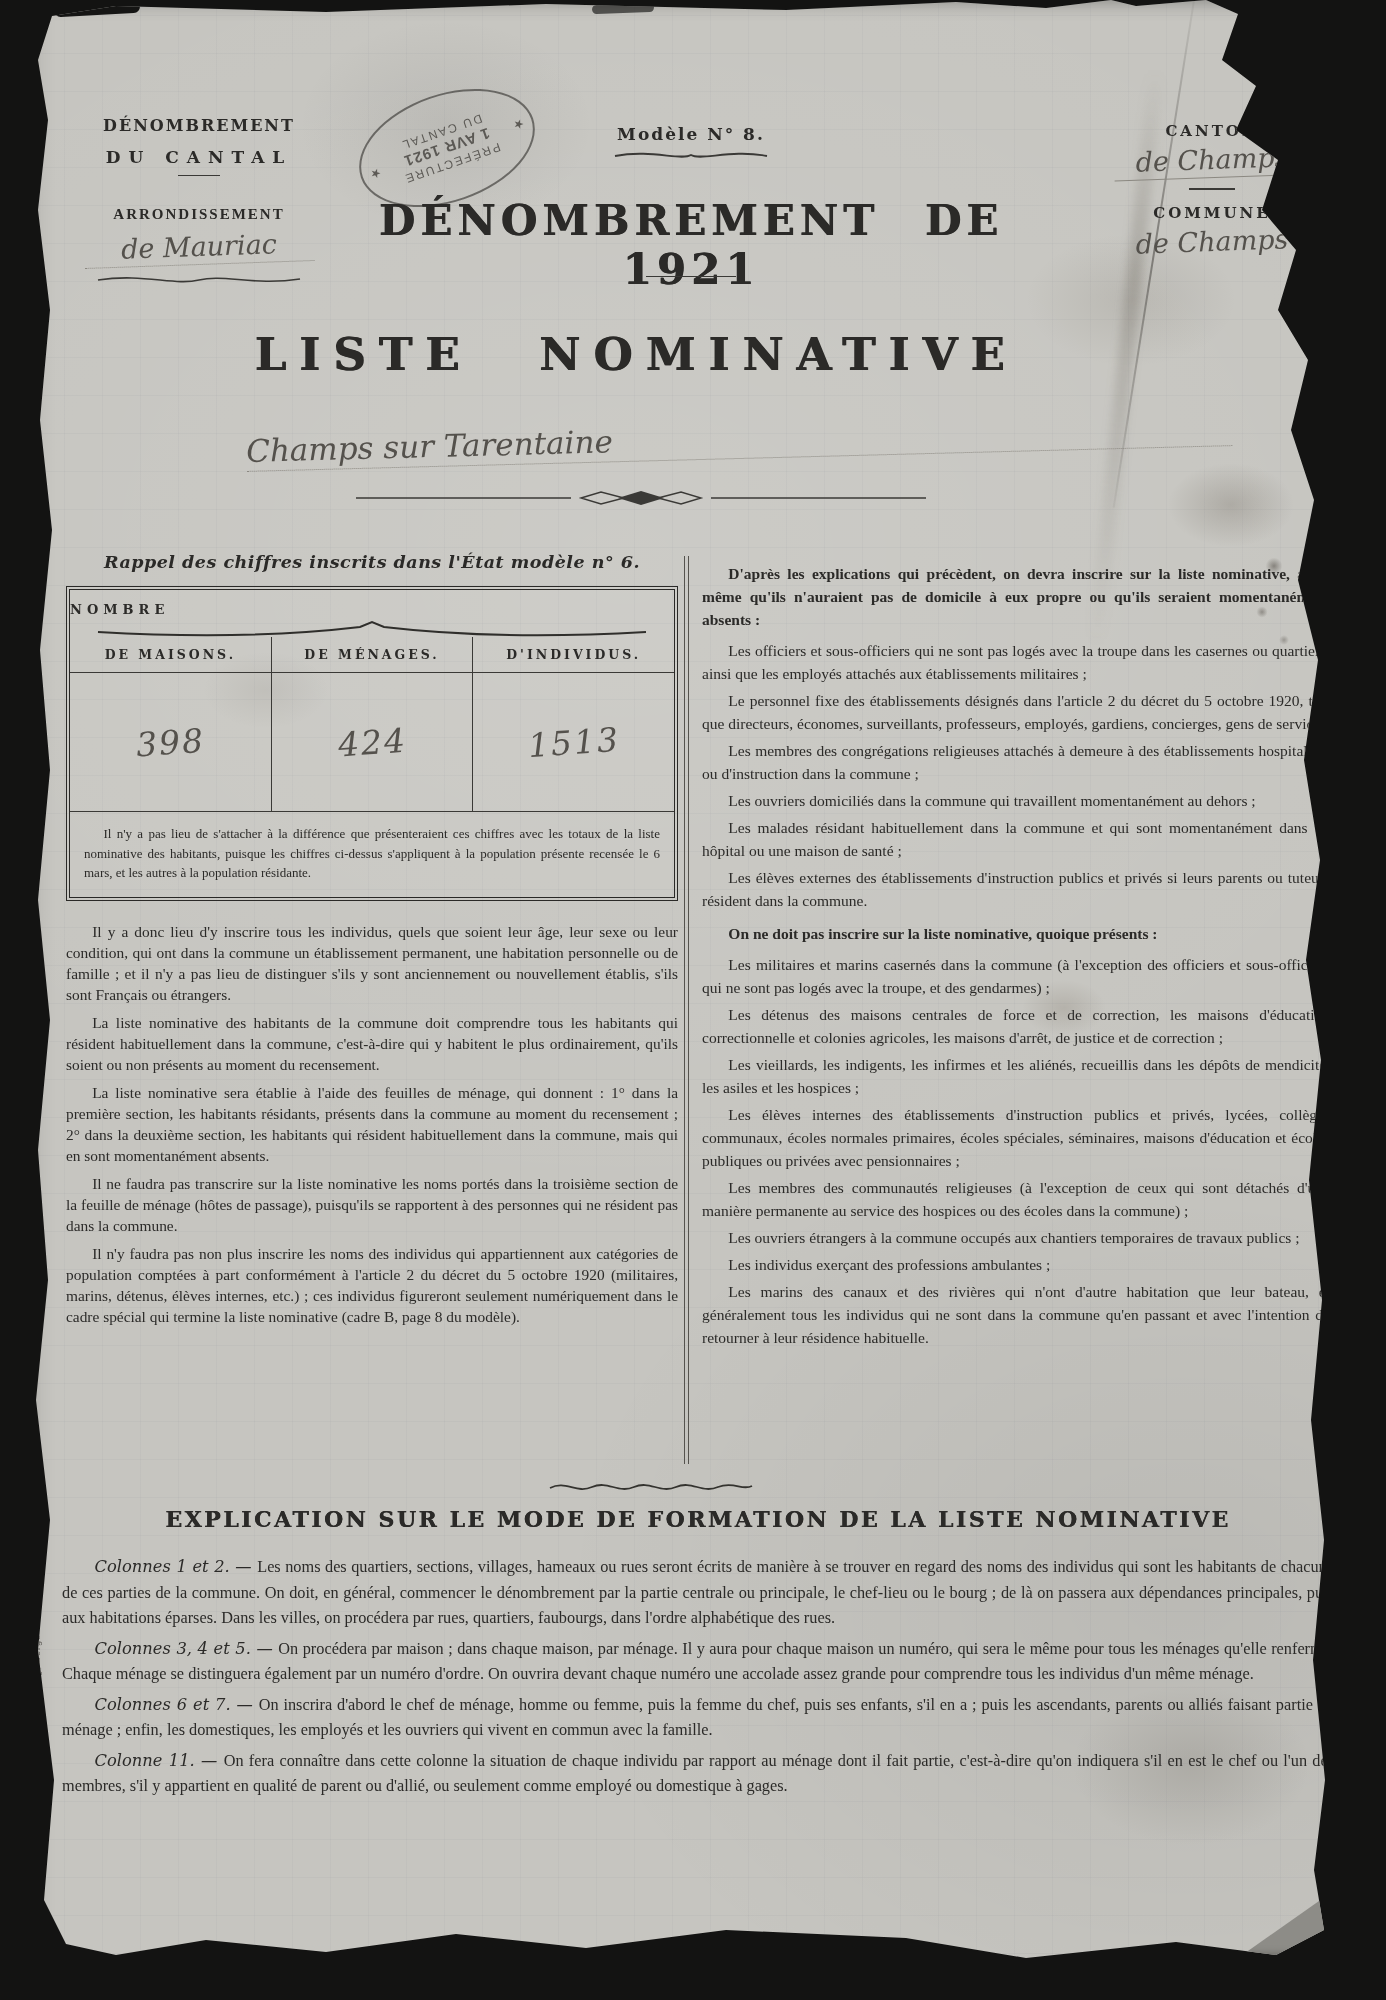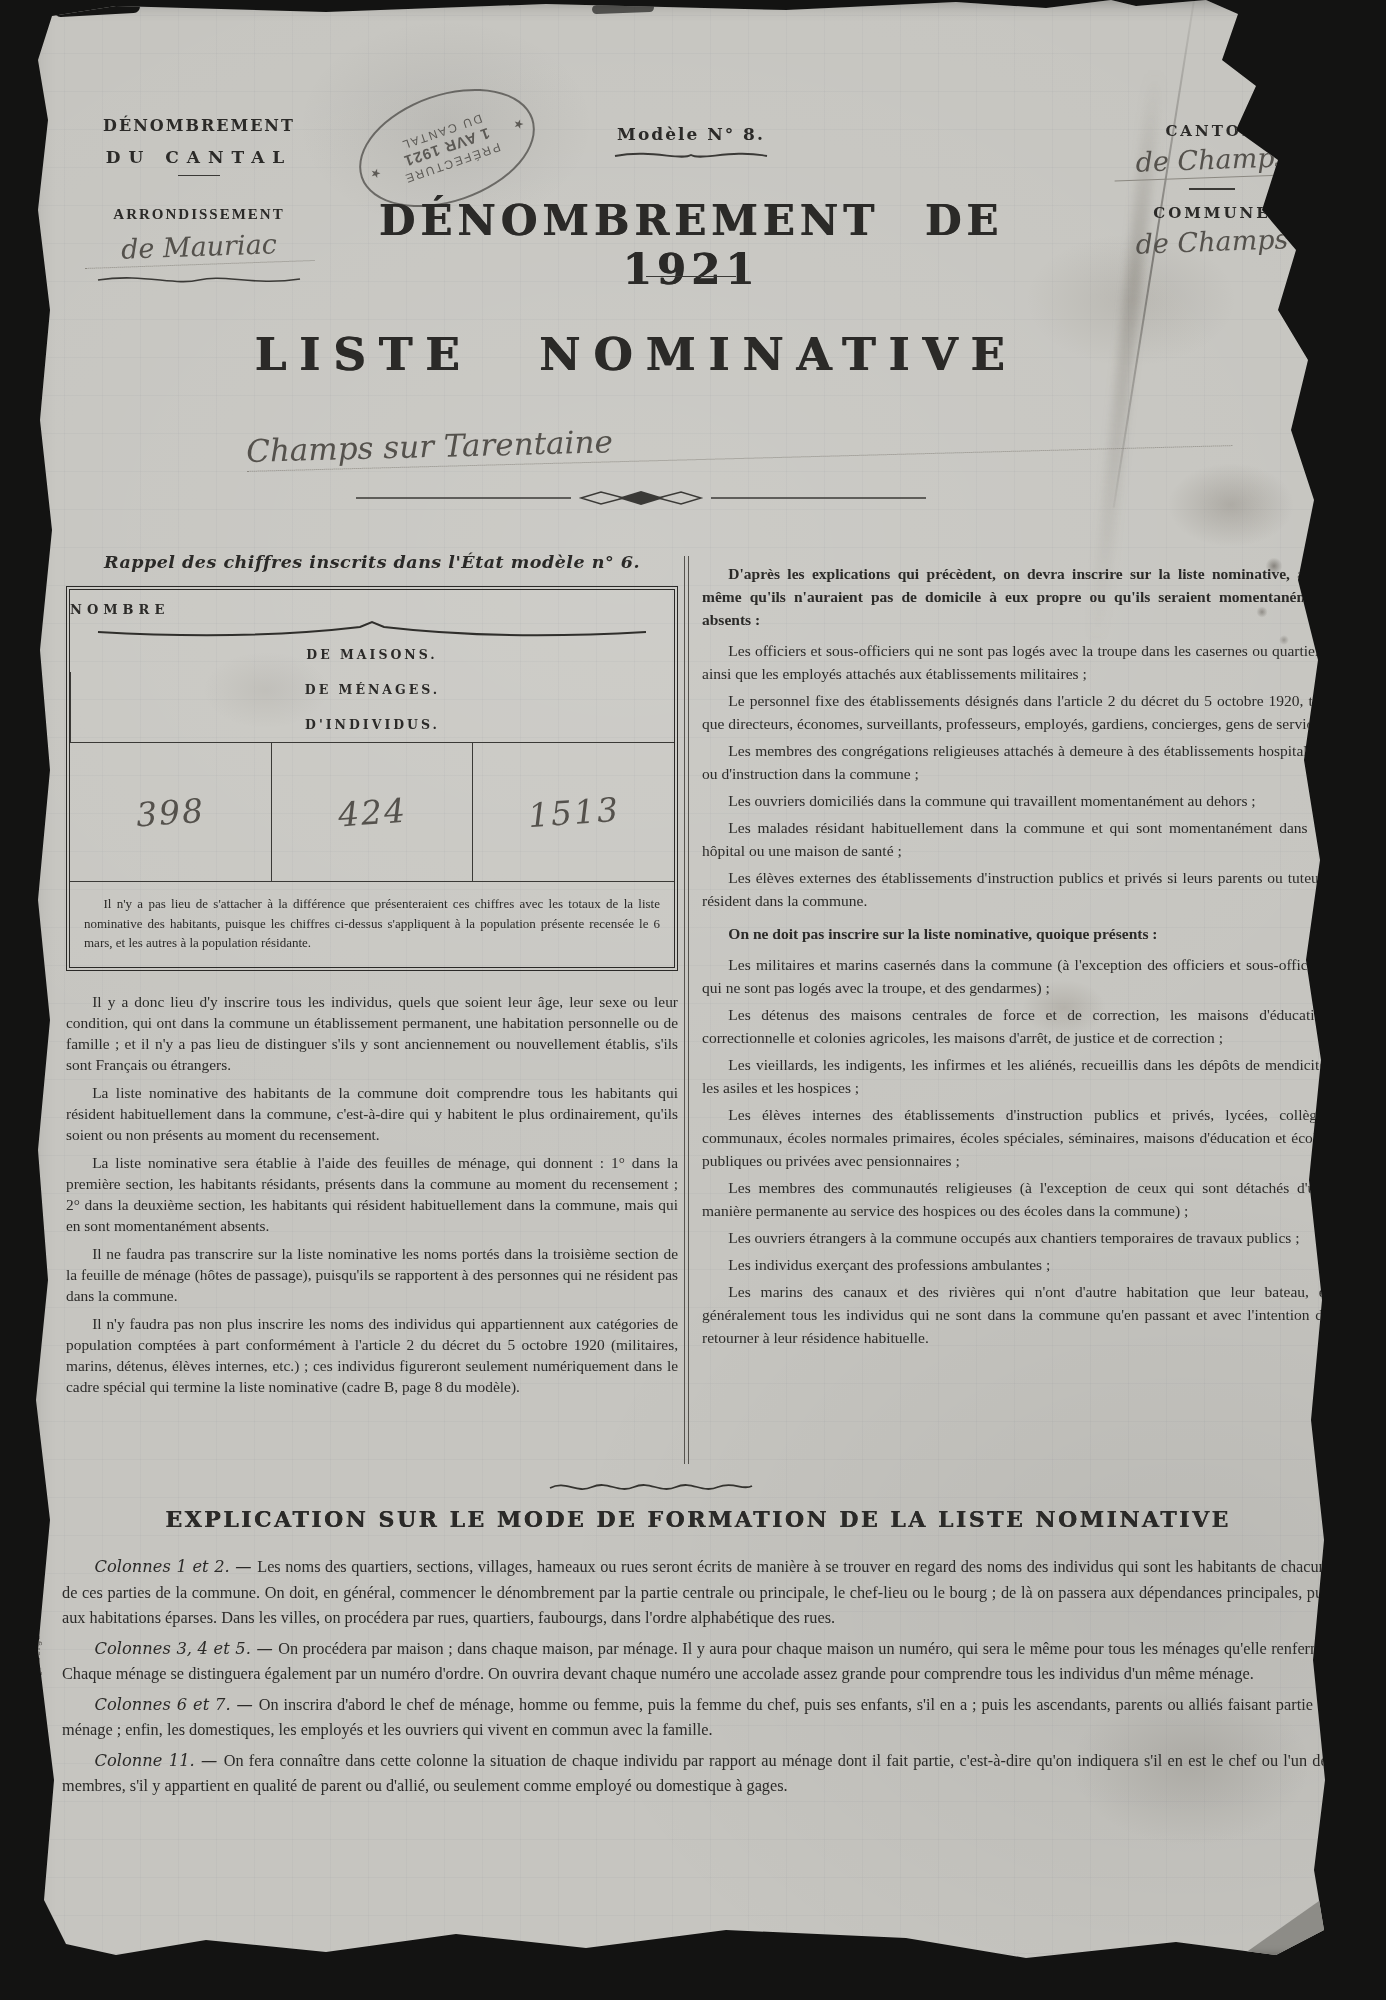--- a/index.html
+++ b/index.html
@@ -95,21 +95,21 @@
   .caption{font-family:"DejaVu Serif",serif;font-style:italic;font-weight:700;font-size:17.5px;
     text-align:center;letter-spacing:.5px;}
   .ntable{margin-top:14px;border:4px double #2a2927;background:rgba(255,255,255,.04);}
   .ntable-head{font-family:"DejaVu Serif",serif;font-weight:700;text-align:left;font-size:13px;
     letter-spacing:5px;padding-top:12px;}
   .brace{display:block;margin:2px auto 0;}
   .trow{display:flex;}
   .tcell{flex:1;text-align:center;}
   .tcell + .tcell{border-left:1px solid #3a3936;}
   .theadrow .tcell{font-family:"DejaVu Serif",serif;font-weight:700;font-size:12.5px;letter-spacing:3px;padding:10px 2px;}
-  .theadrow{border-bottom:1px solid #3a3936;flex-direction:column;}
+  .theadrow{border-bottom:1px solid #3a3936;}
   .tvalrow{border-bottom:1px solid #3a3936;}
   .tvalrow .tcell{height:138px;display:flex;align-items:center;justify-content:center;
     font-size:33px;letter-spacing:2px;}
   .tvalrow .tcell span{transform:rotate(-4deg);}
   .tnote{font-size:13px;line-height:19.5px;text-align:justify;padding:12px 14px 14px;text-indent:1.5em;}
   .col-left-paras{margin-top:20px;font-size:15.4px;line-height:21px;text-align:justify;}
   .col-left-paras p{margin:0 0 7px;text-indent:1.7em;}
   
   .explanation{position:absolute;left:36px;top:1506px;width:1272px;}
   .exp-heading{text-align:center;font-family:"DejaVu Serif",serif;font-weight:700;font-size:22px;

